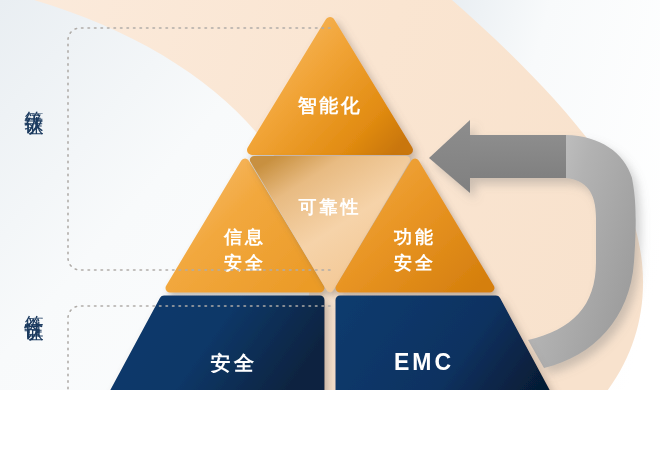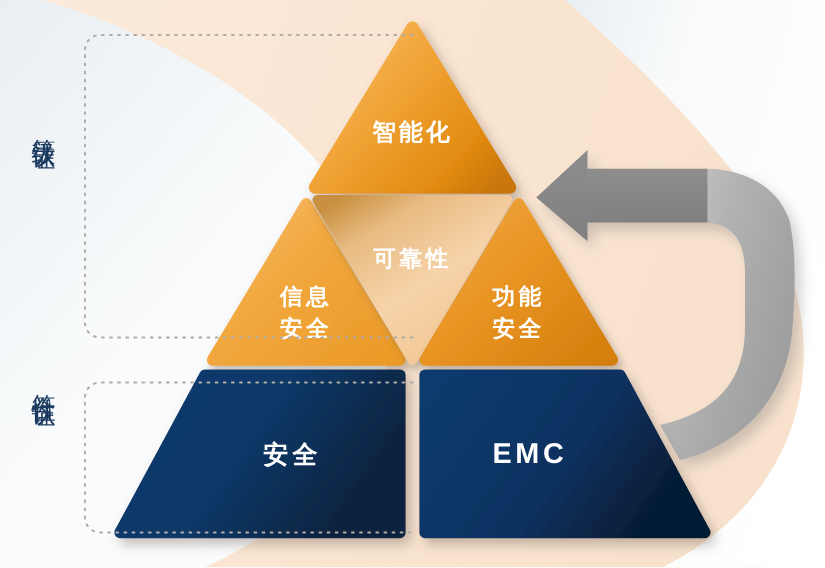--- a/index.html
+++ b/index.html
@@ -3,21 +3,21 @@
 <meta charset="utf-8">
 <style>
   html,body{margin:0;padding:0;}
   body{
     width:660px;height:454px;
     background:#ffffff;
     font-family:"Liberation Sans","DejaVu Sans",sans-serif;
     overflow:hidden;
     position:relative;
   }
-  #stage{position:absolute;left:0;top:0;width:660px;height:454px;overflow:hidden;}
+  #stage{position:absolute;left:0;top:0;width:660px;height:390px;overflow:hidden;}
   #stage svg{position:absolute;left:0;top:0;}
   .vlabel{
     position:absolute;
     writing-mode:vertical-rl;
     text-orientation:upright;
     font-size:19px;
     letter-spacing:2px;
     color:#1b3a5f;
     font-weight:400;
     line-height:1.05;

